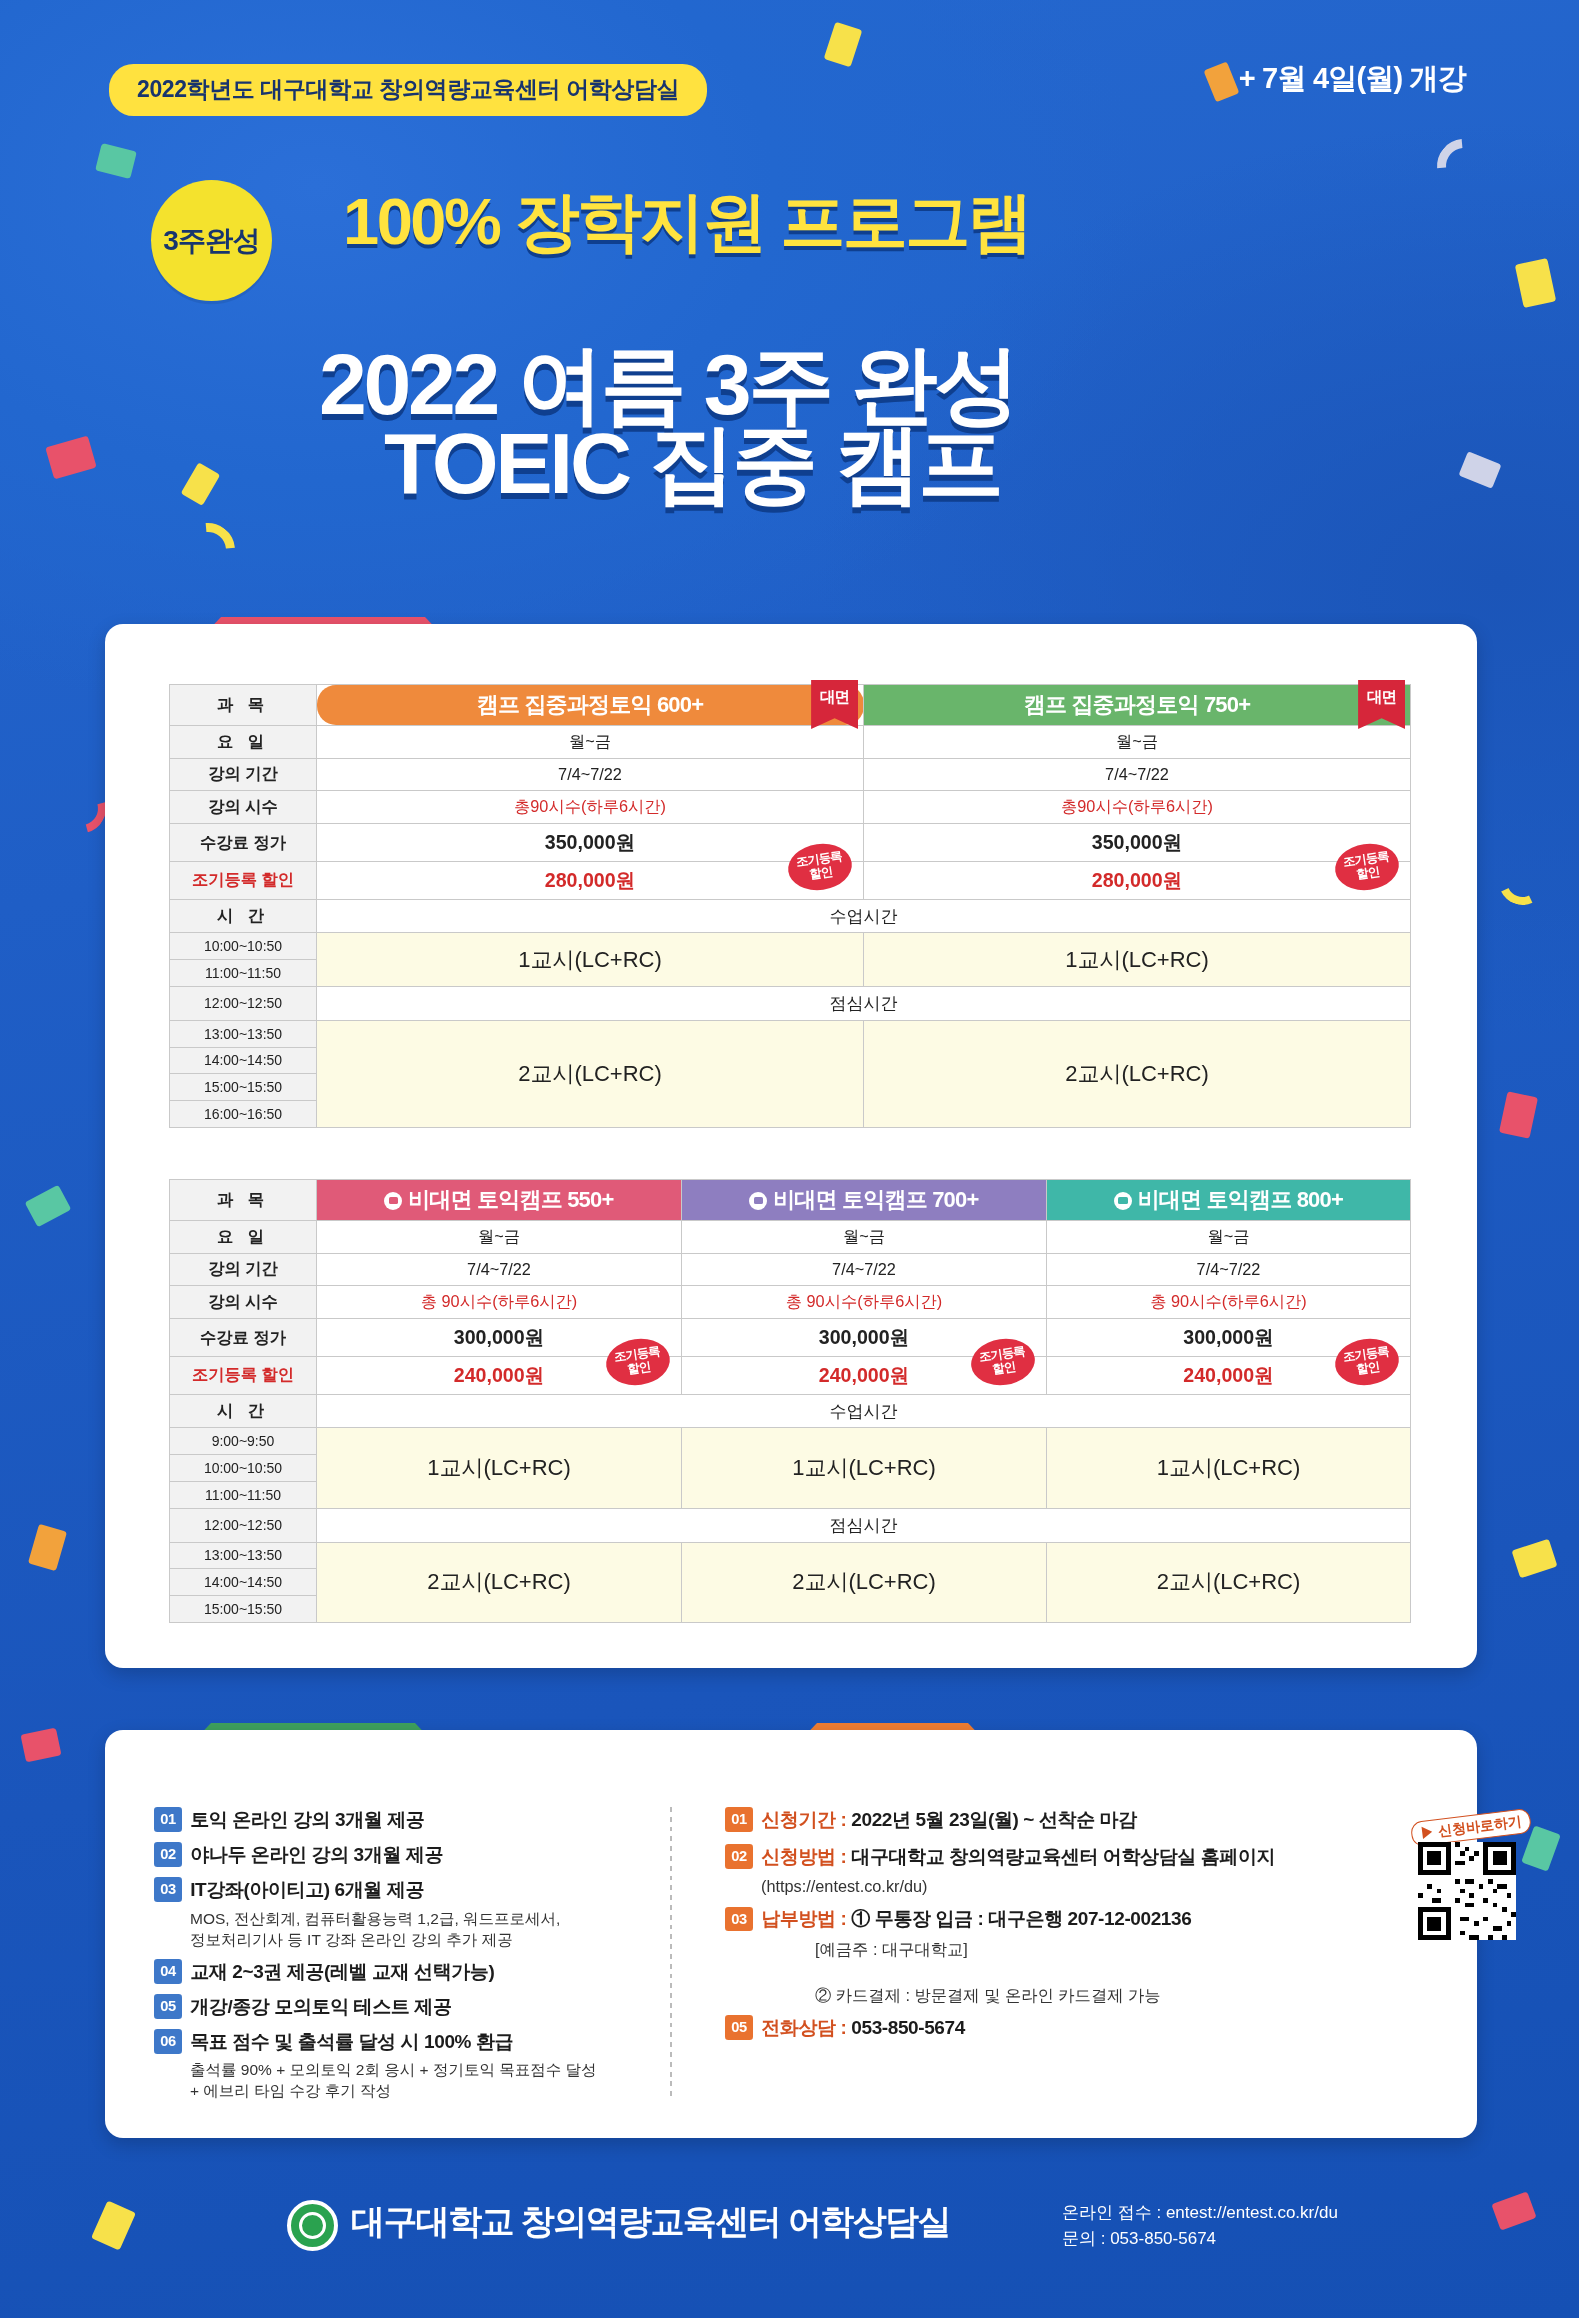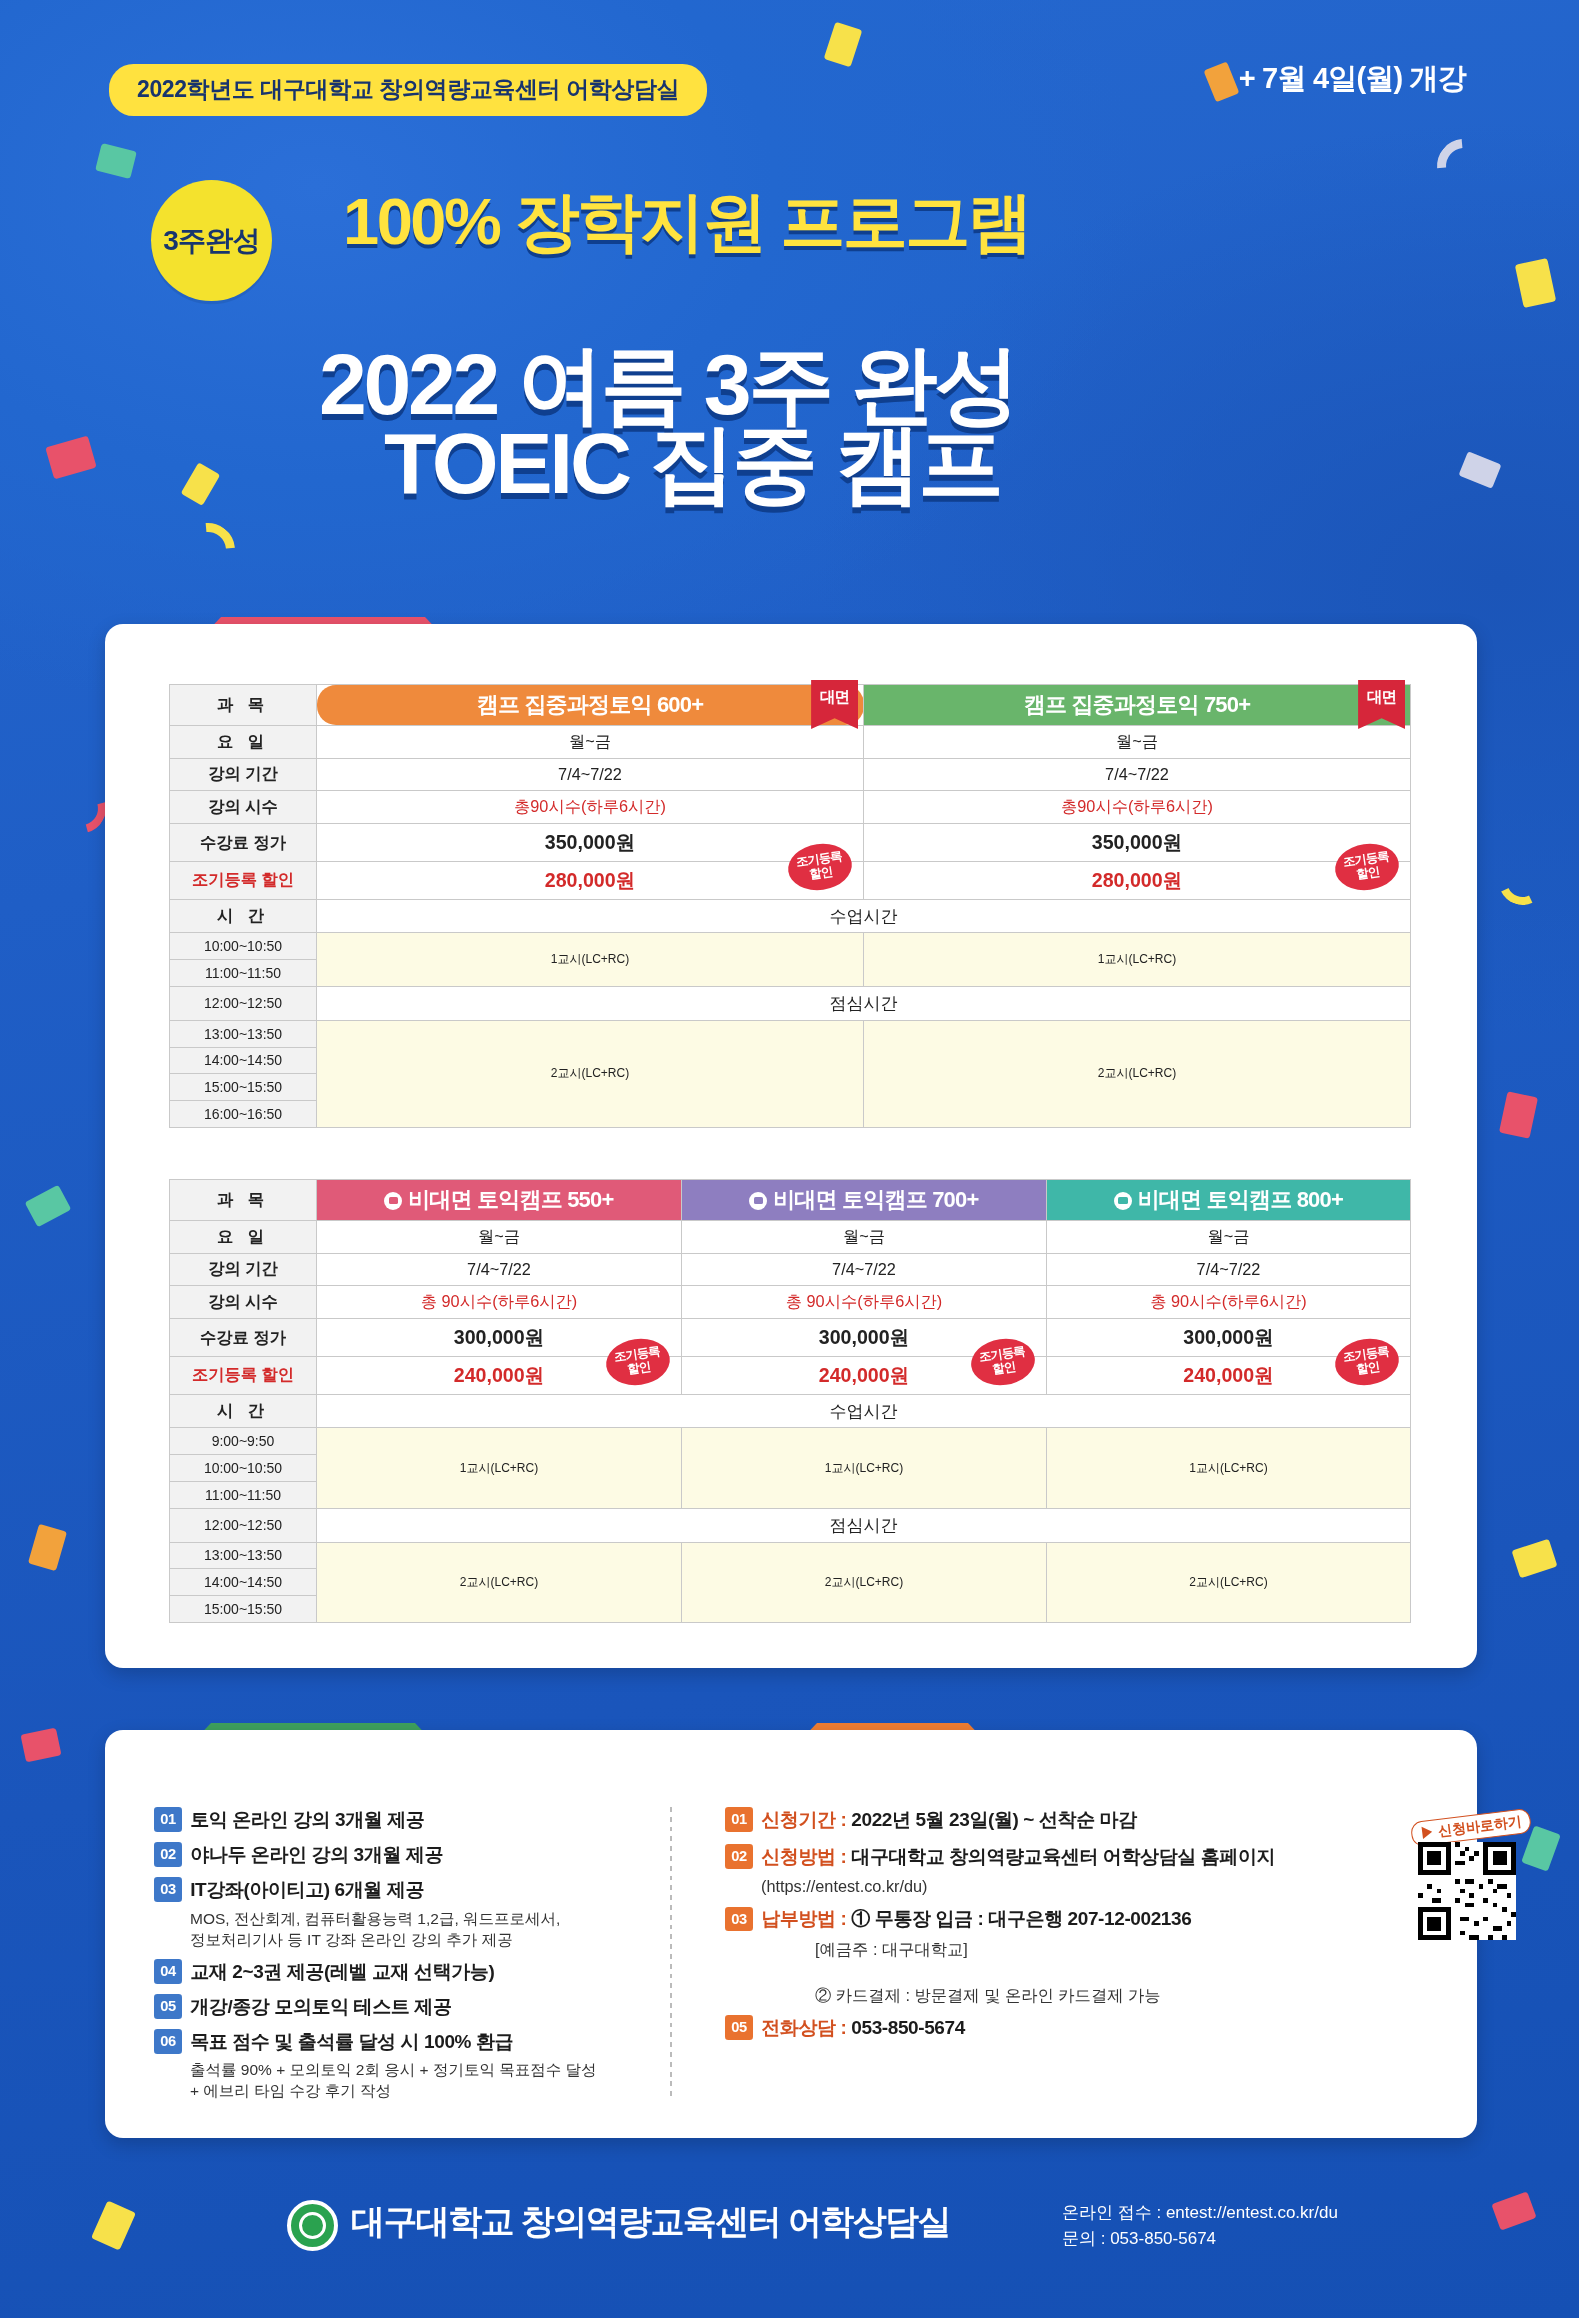--- a/index.html
+++ b/index.html
@@ -86,21 +86,21 @@
   .ribbon-green::before, .ribbon-green::after { border-left-color:#3ea05e; border-right-color:#3ea05e; }
   .ribbon-orange { background:#ef7d32; }
   .ribbon-orange::before, .ribbon-orange::after { border-left-color:#ef7d32; border-right-color:#ef7d32; }
   .ribbon-label { position: relative; z-index:2; color:#fff; }
 
   table.sched { border-collapse: collapse; table-layout: fixed; font-size: 16.3px; color:#222; }
   table.sched td { border: 0.8px solid #c9c9c9; padding: 4.9px 3.3px; text-align:center; vertical-align: middle; }
   td.rowhdr { background: #f2f2f2; font-weight: bold; width: 139px; letter-spacing: 4.9px; }
   td.rowhdr.nospace { letter-spacing: 0px; }
   td.timecell { background:#f2f2f2; font-size:14px; font-weight:normal; letter-spacing:0; }
-  td.sess { background:#fdfbe4; font-size: 12px; }
+  td.sess { background:#fdfbe4; font-size: 22px; }
   td.lunch { background:#ffffff; font-size: 17px; }
   td.classtime { background:#ffffff; font-size:17px; }
   .hdr-cell { color:#fff; font-weight:bold; font-size:22px; position:relative; letter-spacing:-0.8px; }
   .hdr-orange { background:#ef8a3c;border-radius:19px; }
   .hdr-green { background:#69b56b; }
   .hdr-pink { background:#e05a78; }
   .hdr-purple { background:#8e7ec0; }
   .hdr-teal { background:#3fb7a8; }
   .price-big { font-weight: bold; font-size: 19.6px; }
   .price-red { color:#d32a2a; font-weight:bold; font-size:19.6px; }

